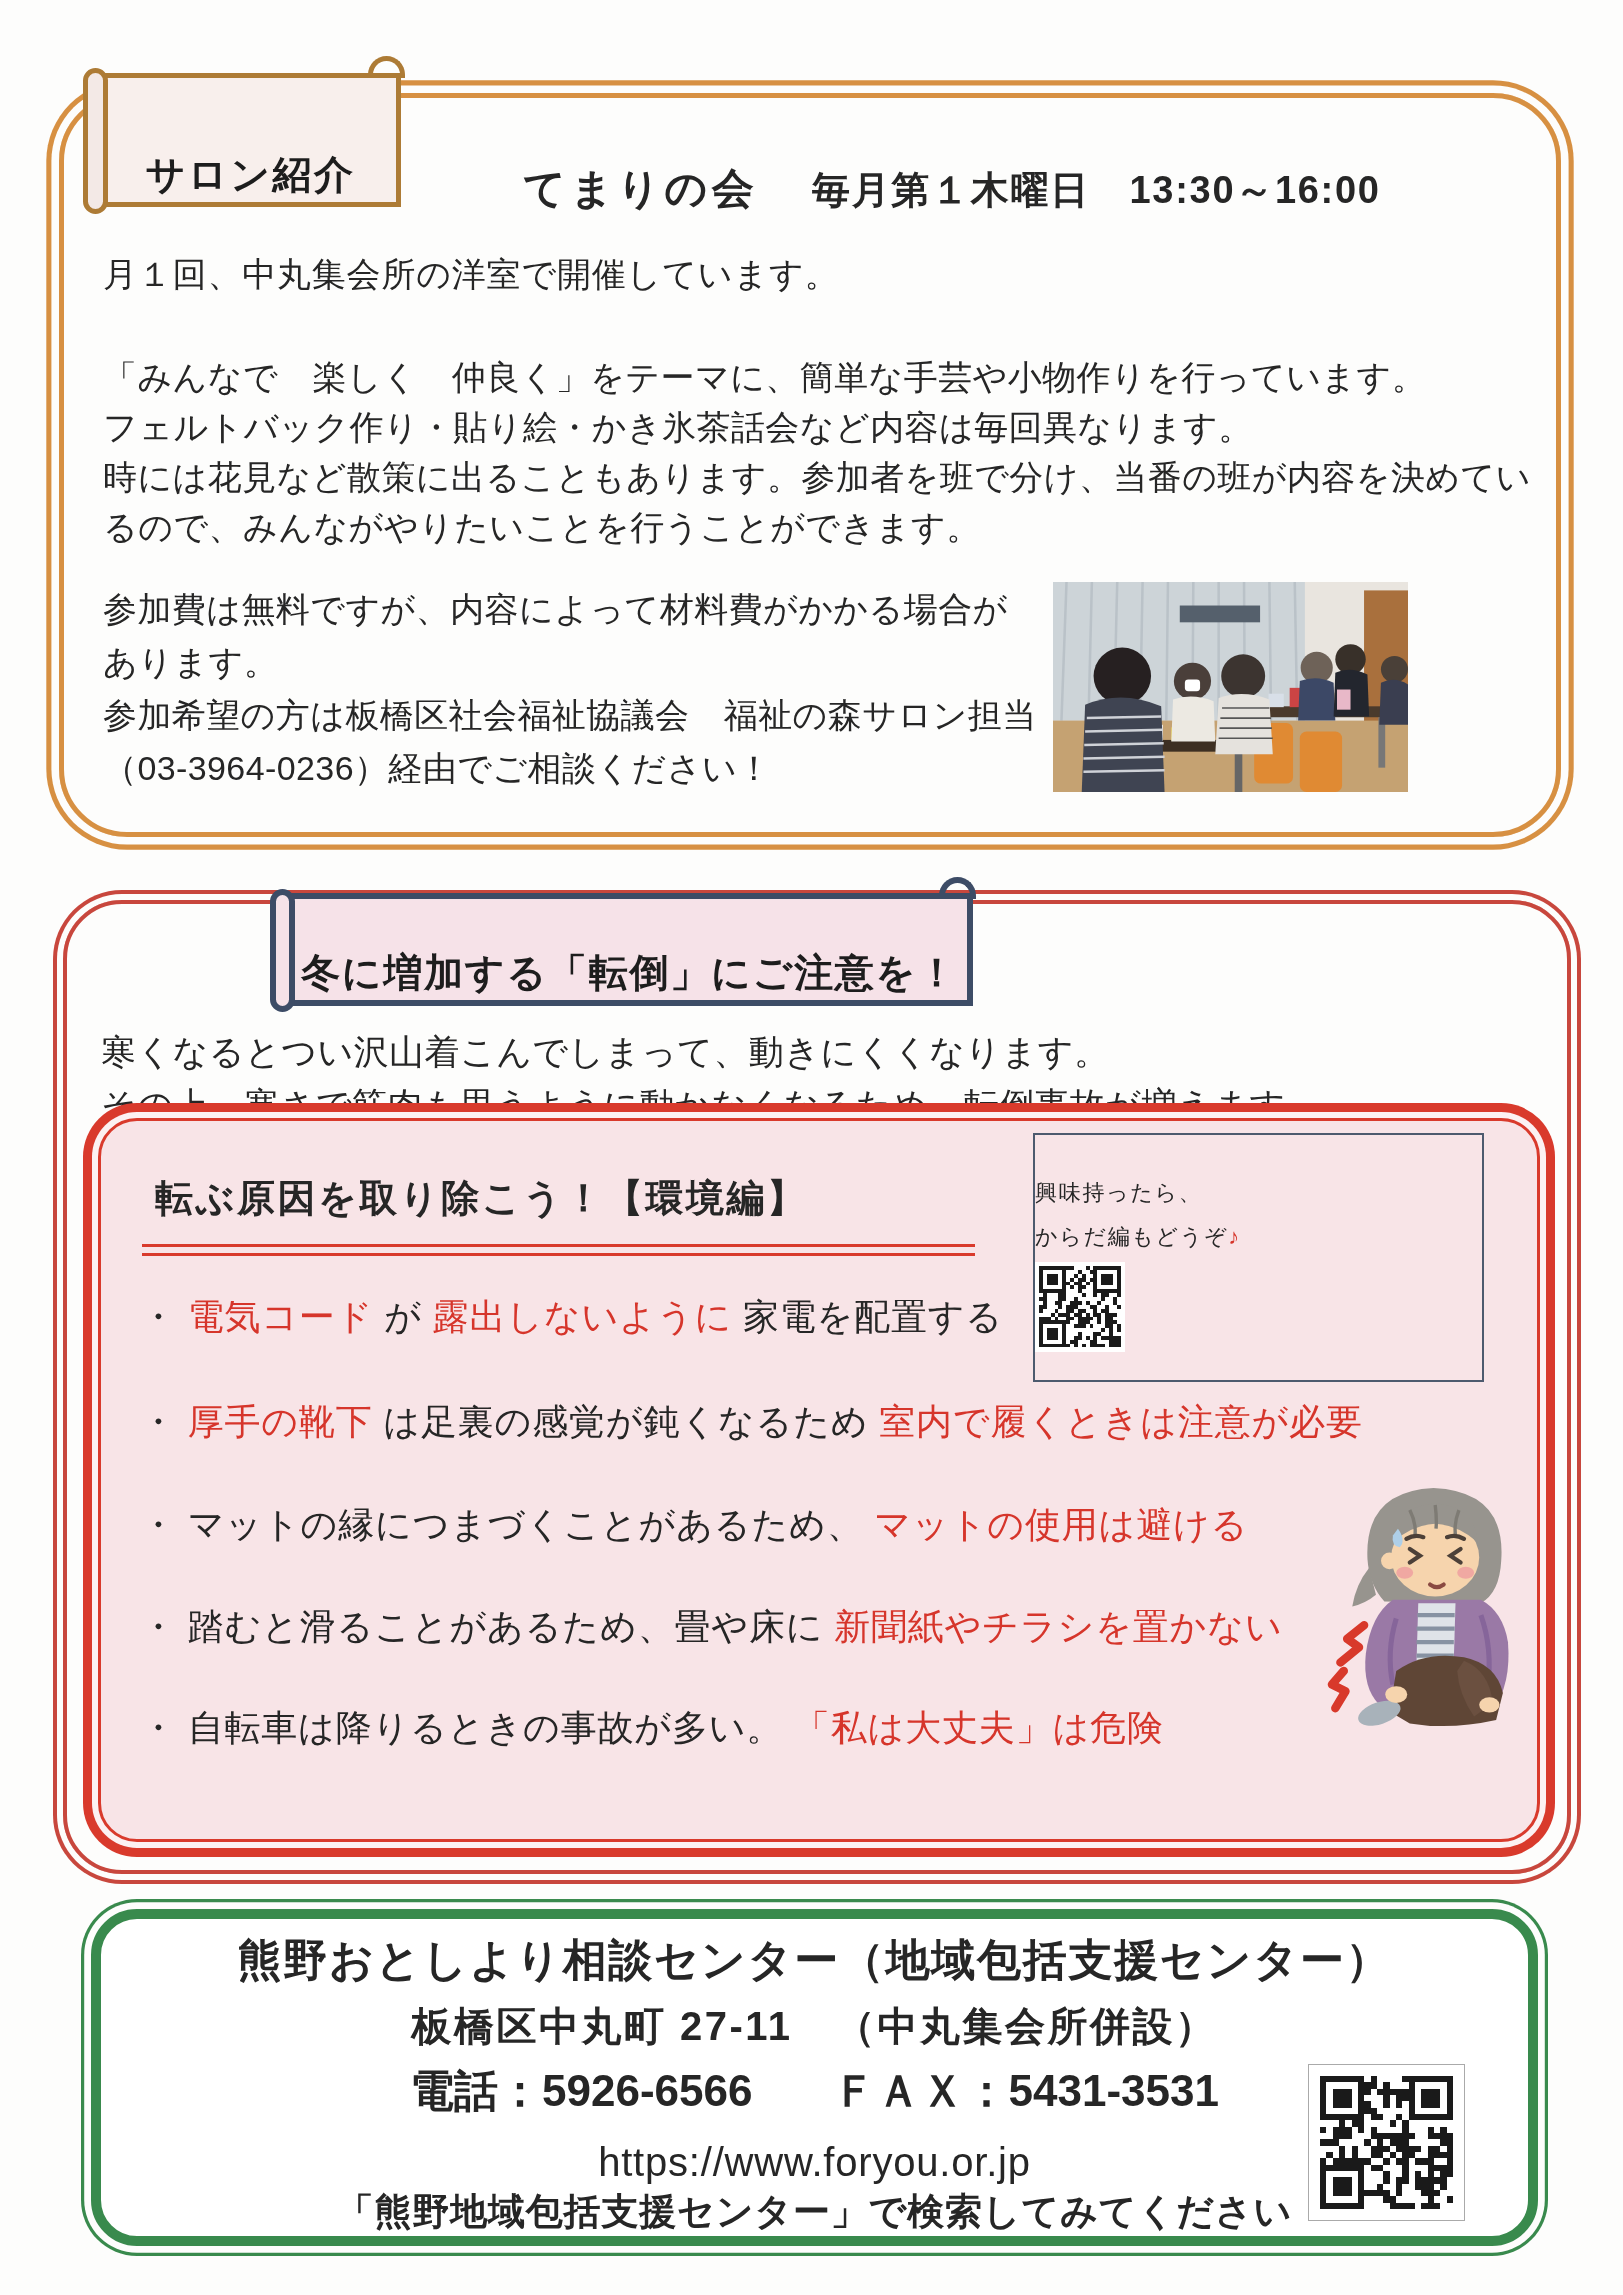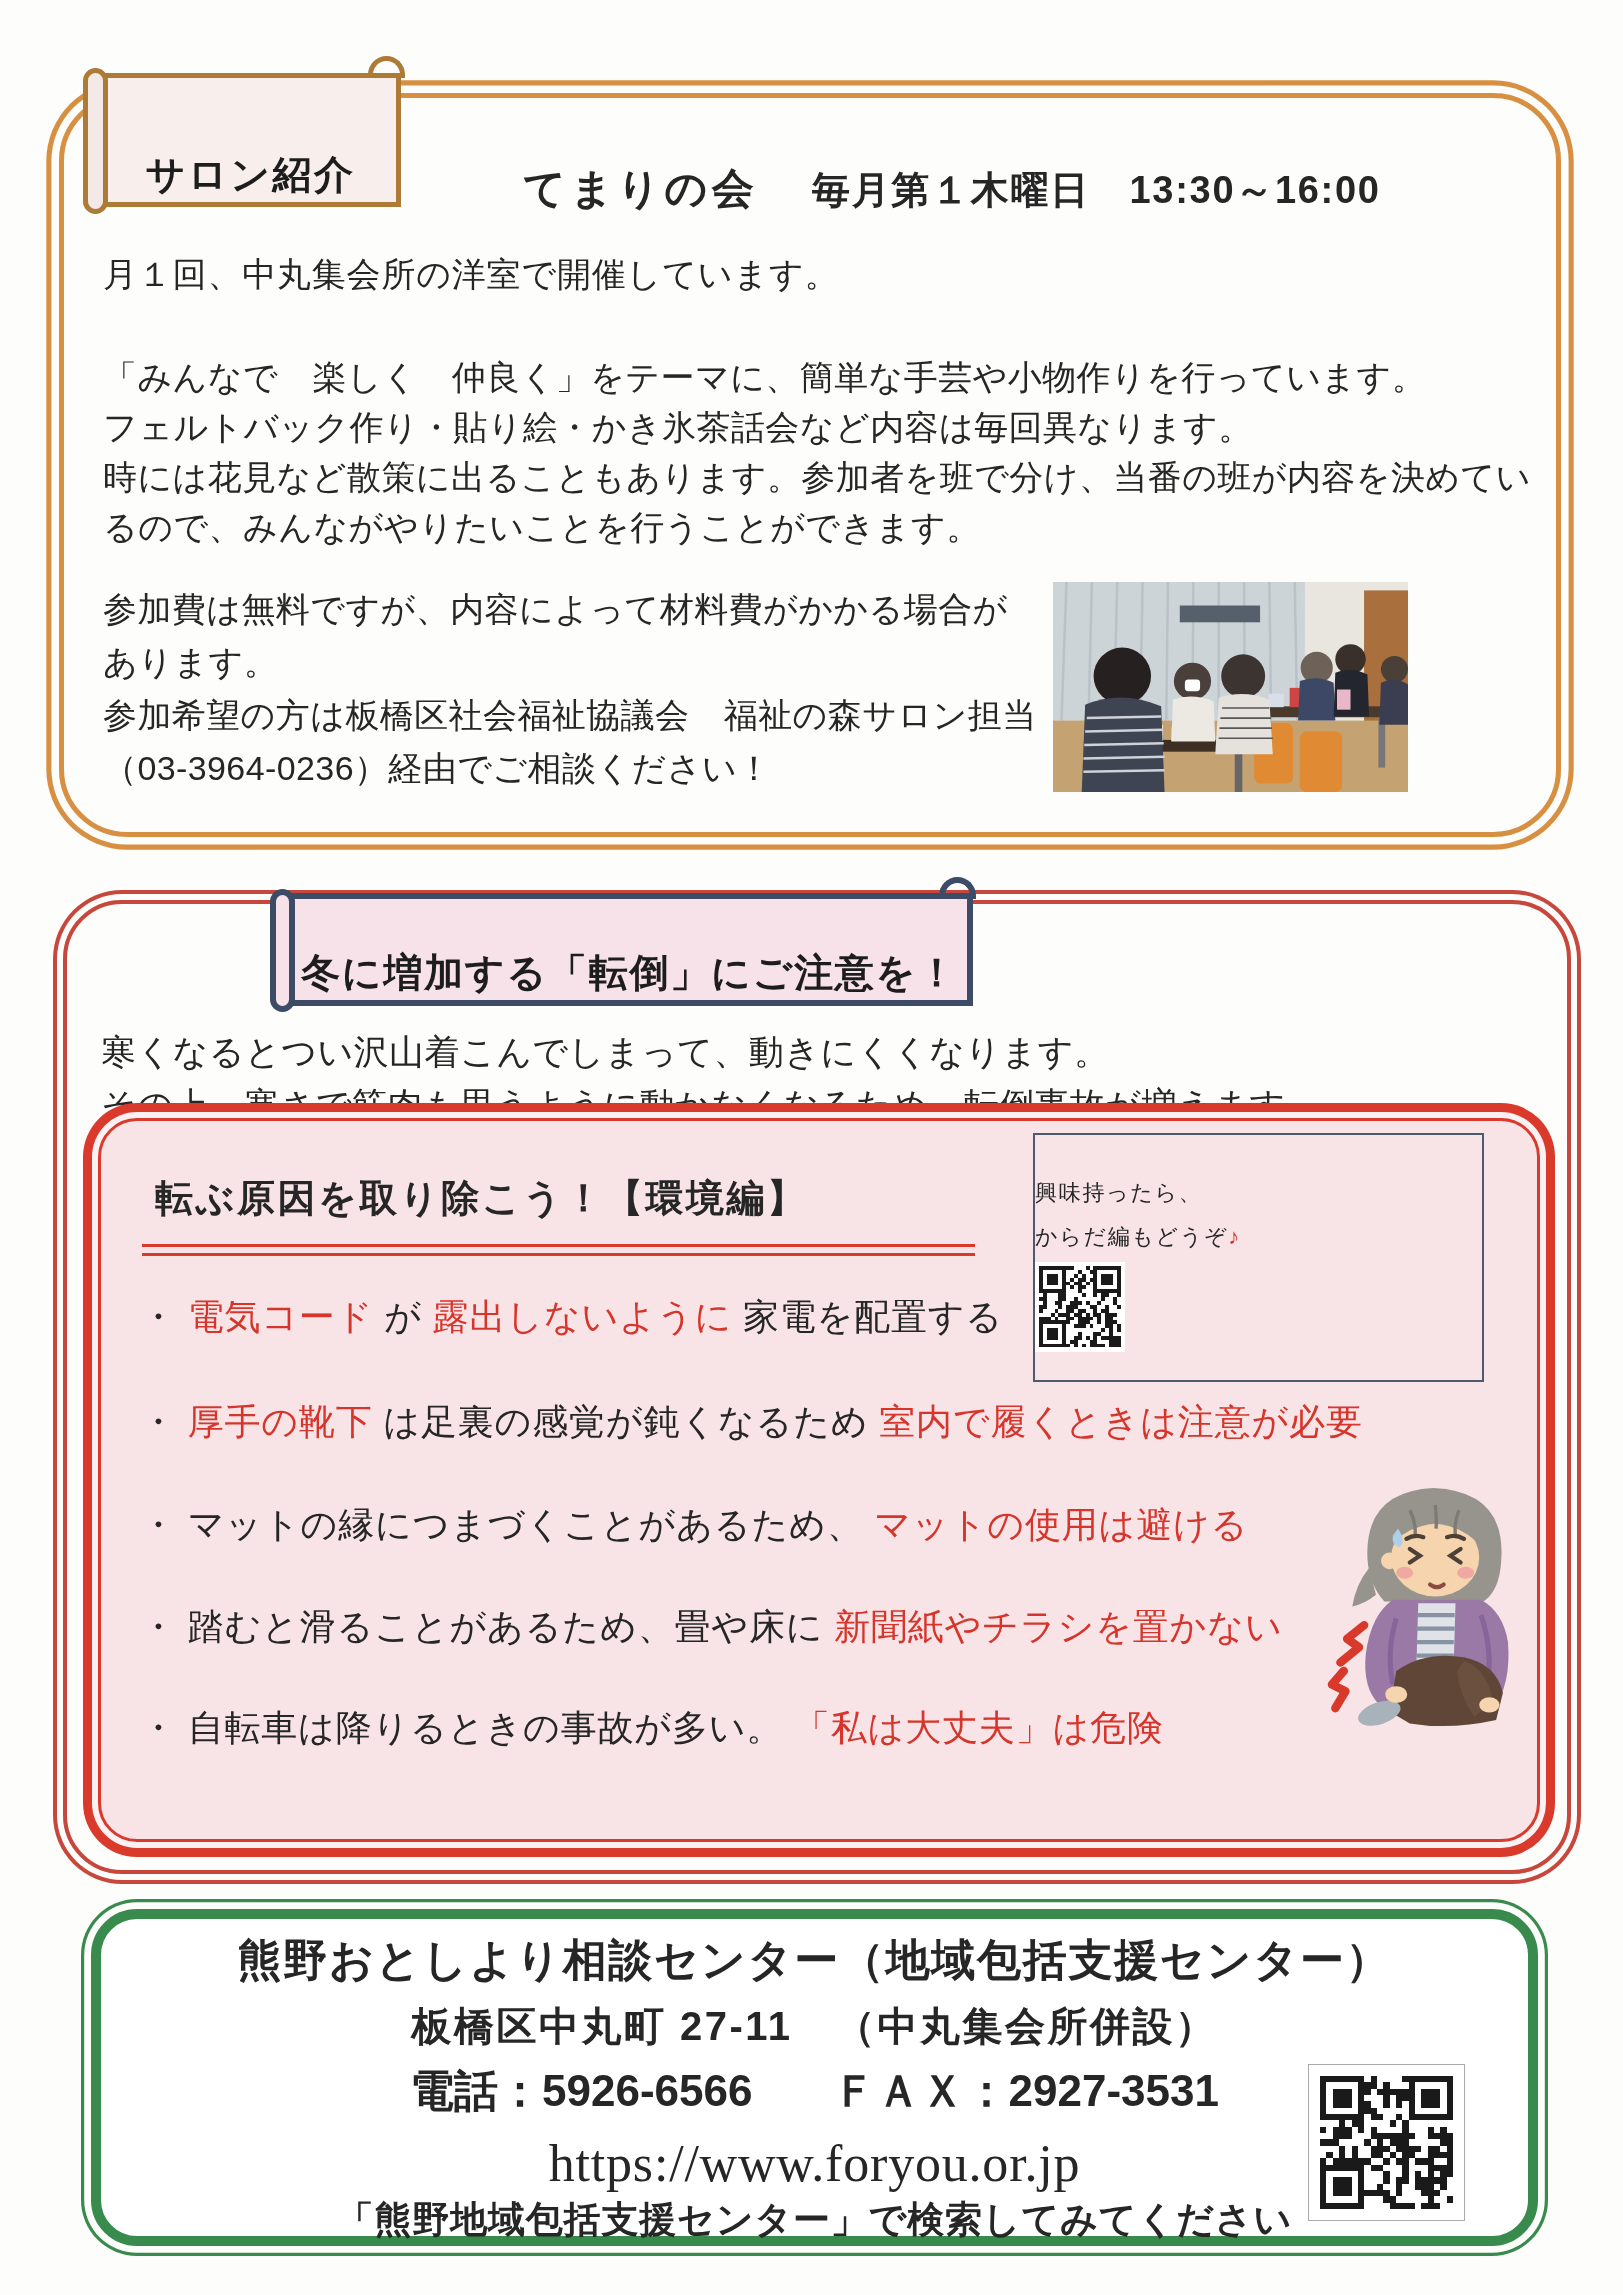--- a/index.html
+++ b/index.html
@@ -64,21 +64,21 @@
   .illu svg{display:block;width:100%;height:100%}
 
   
   .sec3{position:absolute;left:91px;top:1909px;width:1447px;height:337px;background:#fff;
         border:10px solid var(--green);border-radius:46px;
         box-shadow:0 0 0 6.8px #fdfdfc,0 0 0 10px var(--green);
         display:flex;flex-direction:column;align-items:center;padding-top:12px;z-index:3}
   .f-line1{font-size:44px;font-weight:700;letter-spacing:1.7px;white-space:nowrap}
   .f-line2{font-size:40px;font-weight:600;letter-spacing:2.5px;margin-top:8.5px;white-space:nowrap}
   .f-line3{display:flex;justify-content:center;gap:80px;font-size:44px;font-weight:600;margin-top:8.5px;white-space:nowrap}
-  .f-url{font-family:Liberation Serif, serif;font-size:52px;margin-top:13px;
+  .f-url{font-family:Liberation Sans, sans-serif;font-size:40px;margin-top:19px;
          width:930px;text-align:center;letter-spacing:0.8px}
   .f-search{font-size:37px;font-weight:600;margin-top:1.7px;width:1116px;text-align:center;letter-spacing:0.8px;white-space:nowrap}
   .qr-big{position:absolute;right:63px;bottom:15px;width:157px;height:157px;background:#fff;
           border:0.8px solid #aaa;padding:11px}
 </style>
 </head>
 <body>
 
 <div class="page">
 
@@ -421,21 +421,21 @@
   </div>
 
   <section class="sec3">
     <div class="f-line1">熊野おとしより相談センター（地域包括支援センター）</div>
     <div class="f-line2">板橋区中丸町 27-11　（中丸集会所併設）</div>
     <div class="f-line3">
       <span>
         <span>電話：</span><span>5926-6566</span>
       </span>
       <span>
-        <span>ＦＡＸ：</span><span>2927-3531</span>
+        <span>ＦＡＸ：</span><span>5431-3531</span>
       </span>
     </div>
     <div class="f-url">https://www.foryou.or.jp</div>
     <div class="f-search">「熊野地域包括支援センター」で検索してみてください</div>
     <span class="qr-big">
         <svg viewBox="0 0 21 21" shape-rendering="crispEdges" fill="#1a1a1a">
           <rect x="8" y="0" width="1" height="1"></rect>
           <rect x="13" y="0" width="1" height="1"></rect>
           <rect x="7" y="1" width="1" height="1"></rect>
           <rect x="8" y="1" width="1" height="1"></rect>

